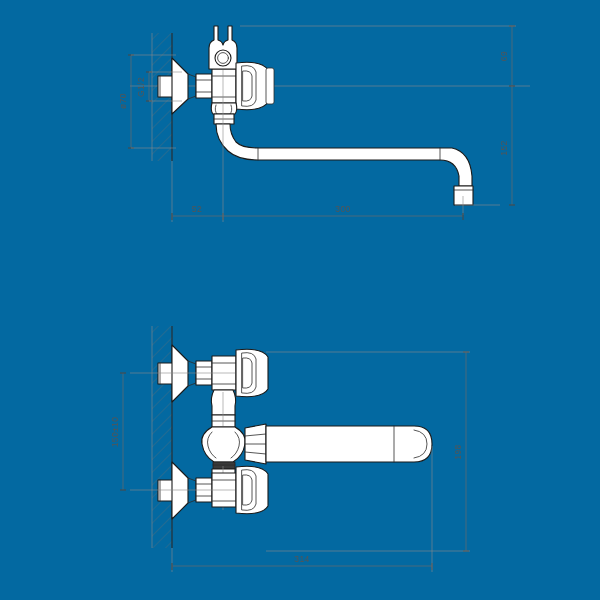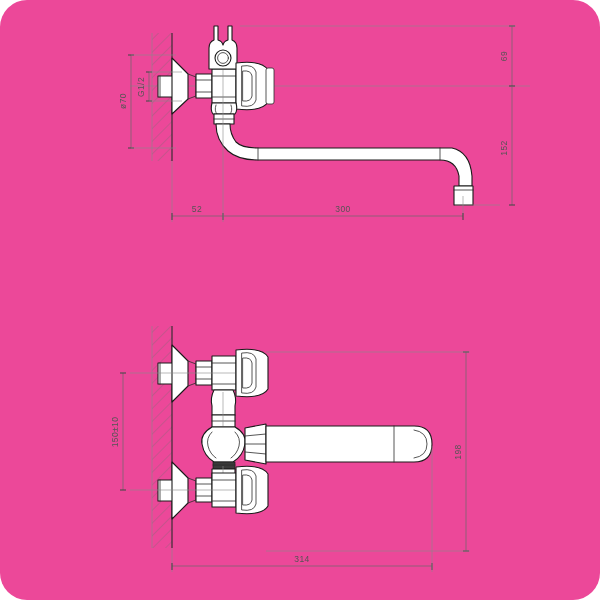--- a/index.html
+++ b/index.html
@@ -11,22 +11,21 @@
   body {
     width: 600px;
     height: 600px;
     font-family: "Liberation Sans", sans-serif;
     overflow: hidden;
   }
   #drawing-root {
     position: relative;
     width: 600px;
     height: 600px;
-    background: #ec4899;
-    border-radius: 27px;
+    background: #0369a1;
   }
   svg#drawing {
     display: block;
     width: 600px;
     height: 600px;
   }
   .dim-text {
     font-family: "Liberation Sans", sans-serif;
     font-size: 8.5px;
     fill: #555555;

